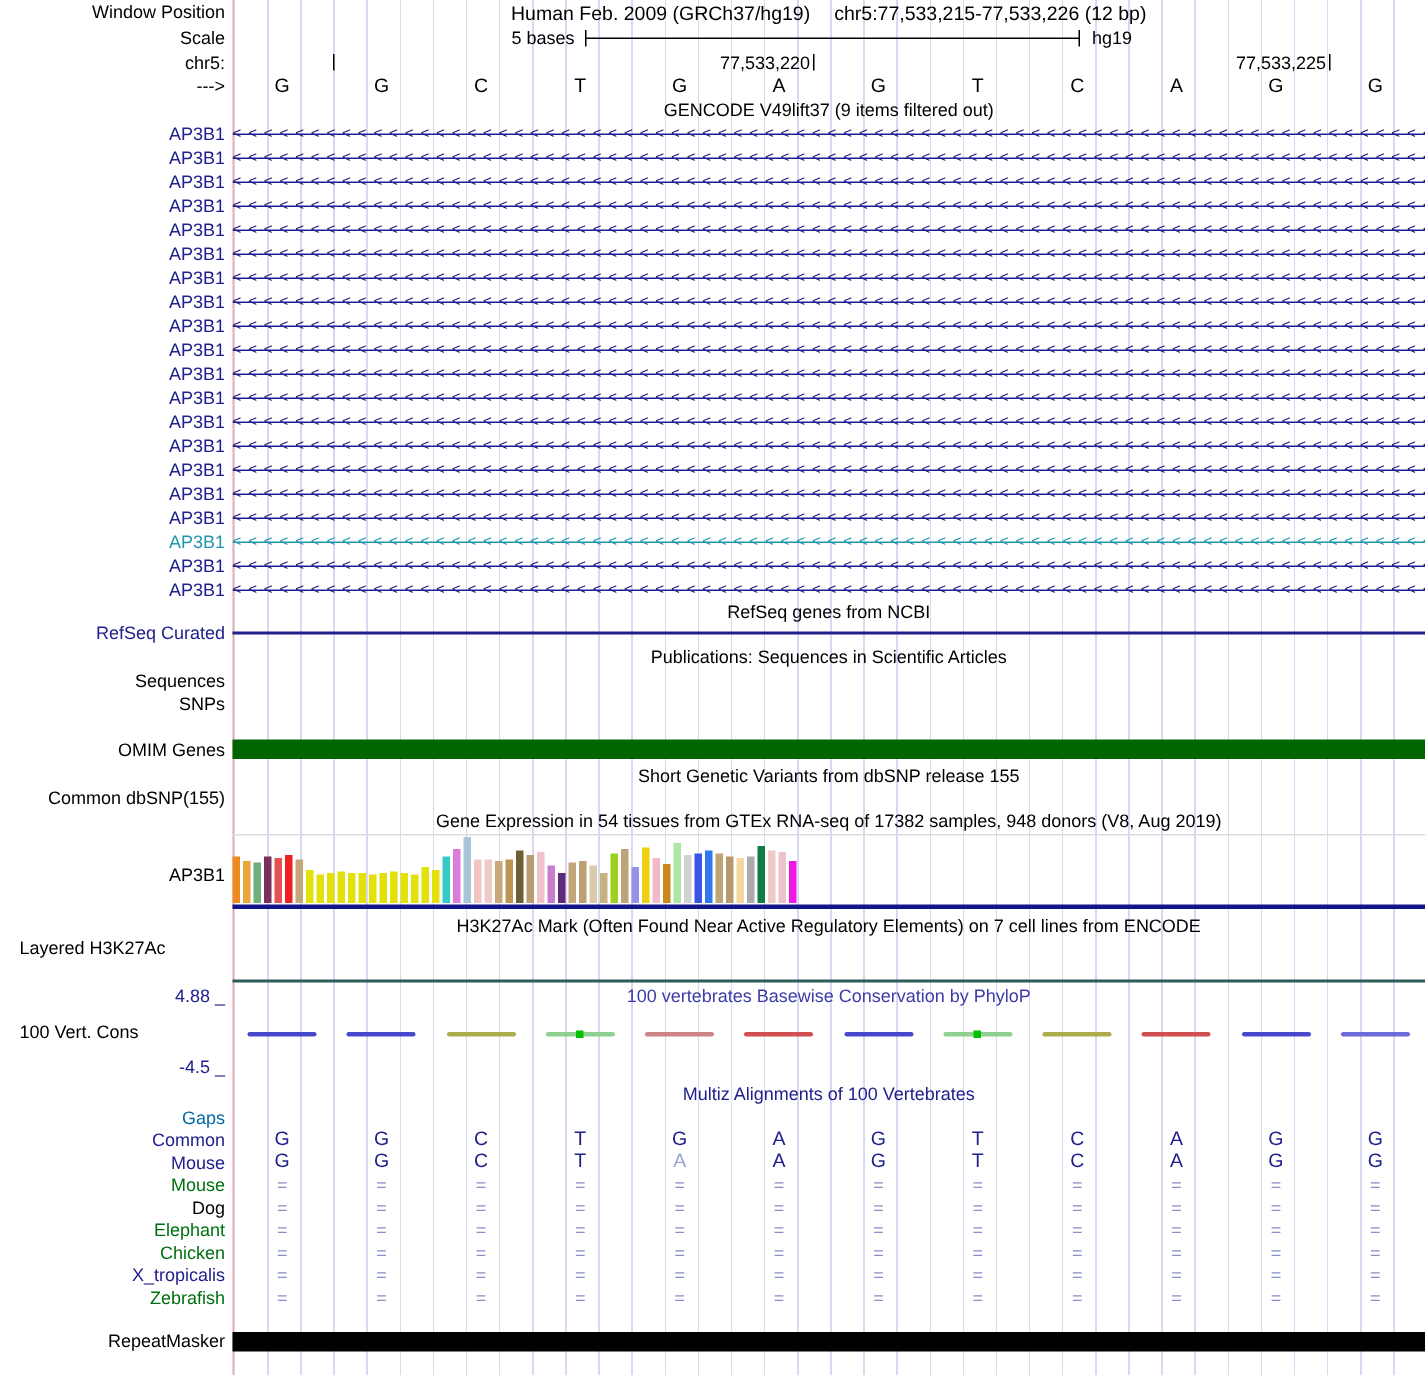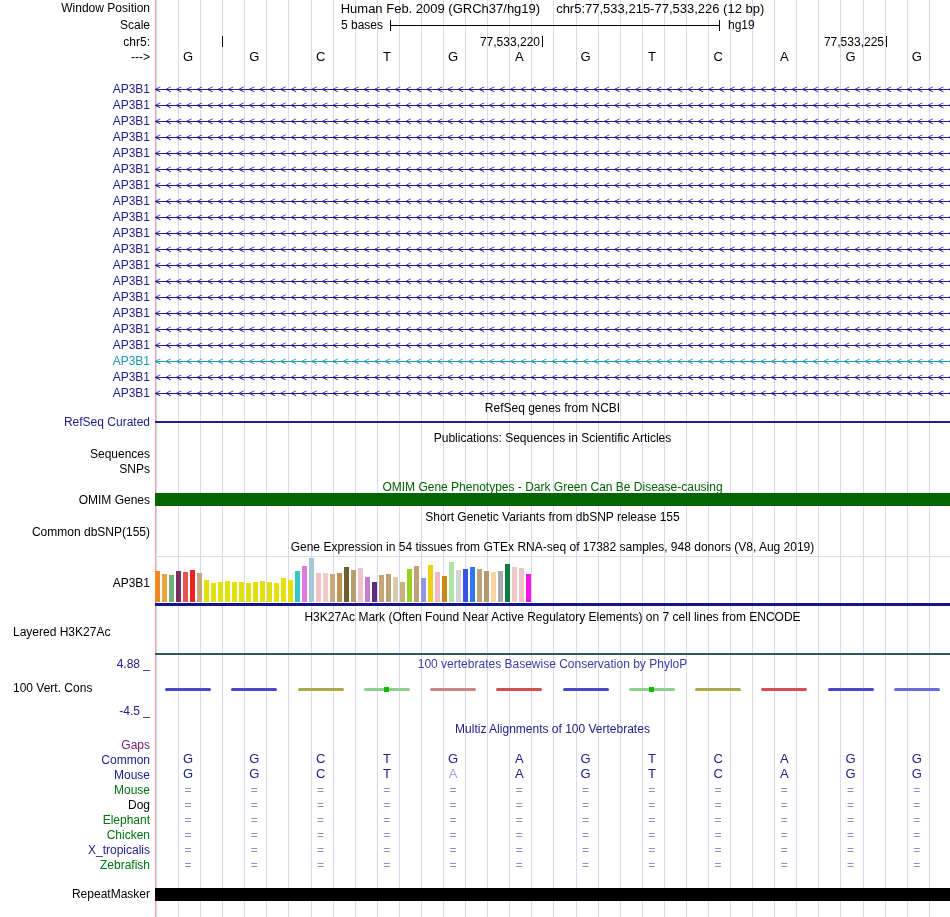--- a/index.html
+++ b/index.html
@@ -51,30 +51,30 @@
   <div class="vtick" style="left:390px;top:20px"></div>
   <div class="vtick" style="left:719px;top:20px"></div>
   <div style="position:absolute;left:728px;top:19px;font-size:12px;line-height:13px">hg19</div>
 
   <div class="vtick" style="left:222px;top:36px"></div>
   <div class="postext" style="left:340px;top:36px">77,533,220</div>
   <div class="vtick" style="left:542px;top:36px"></div>
   <div class="postext" style="left:684px;top:36px">77,533,225</div>
   <div class="vtick" style="left:886px;top:36px"></div>
 
+  <div class="hdr" style="top:67px">GENCODE V49lift37 (9 items filtered out)</div>
 
   <div class="hdr" style="top:402px">RefSeq genes from NCBI</div>
   <div class="hline" style="top:421px;height:2px;background:#20208C"></div>
   <div class="llabel" style="top:415px;color:#20208C">RefSeq Curated</div>
 
   <div class="hdr" style="top:432px">Publications: Sequences in Scientific Articles</div>
   <div class="llabel" style="top:447px">Sequences</div>
   <div class="llabel" style="top:462px">SNPs</div>
 
-  <div class="hdr" style="top:481px;color:#006400">OMIM Gene Phenotypes - Dark Green Can Be Disease-causing</div>
   <div class="hline" style="top:493px;height:13px;background:#006400"></div>
   <div class="llabel" style="top:493px">OMIM Genes</div>
 
   <div class="hdr" style="top:511px">Short Genetic Variants from dbSNP release 155</div>
   <div class="llabel" style="top:525px">Common dbSNP(155)</div>
 
   <div class="hdr" style="top:541px">Gene Expression in 54 tissues from GTEx RNA-seq of 17382 samples, 948 donors (V8, Aug 2019)</div>
   <div class="hline" style="top:556px;height:1px;background:#dcdcdc"></div>
   <div class="llabel" style="top:576px">AP3B1</div>
   <div class="hline" style="top:603px;height:3px;background:#14148C"></div>
@@ -82,21 +82,21 @@
   <div class="hdr" style="top:611px">H3K27Ac Mark (Often Found Near Active Regulatory Elements) on 7 cell lines from ENCODE</div>
   <div class="lleft" style="top:625px">Layered H3K27Ac</div>
   <div class="hline" style="top:653px;height:2px;background:#2F5B5B"></div>
 
   <div class="hdr" style="top:658px;color:#3C3CA8">100 vertebrates Basewise Conservation by PhyloP</div>
   <div class="llabel" style="top:657px;color:#20208C">4.88 _</div>
   <div class="lleft" style="top:681px">100 Vert. Cons</div>
   <div class="llabel" style="top:704px;color:#20208C">-4.5 _</div>
 
   <div class="hdr" style="top:723px;color:#20208C">Multiz Alignments of 100 Vertebrates</div>
-  <div class="llabel" style="top:738px;color:#701a75">Gaps</div>
+  <div class="llabel" style="top:738px;color:#0369a1">Gaps</div>
 
   <div class="hline" style="top:888px;height:13px;background:#000"></div>
   <div class="llabel" style="top:887px">RepeatMasker</div>
 
 <div class="col base" style="left: 155px; top: 50px;">G</div>
     <div class="col base" style="left: 221.25px; top: 50px;">G</div>
     <div class="col base" style="left: 287.5px; top: 50px;">C</div>
     <div class="col base" style="left: 353.75px; top: 50px;">T</div>
     <div class="col base" style="left: 420px; top: 50px;">G</div>
     <div class="col base" style="left: 486.25px; top: 50px;">A</div>

